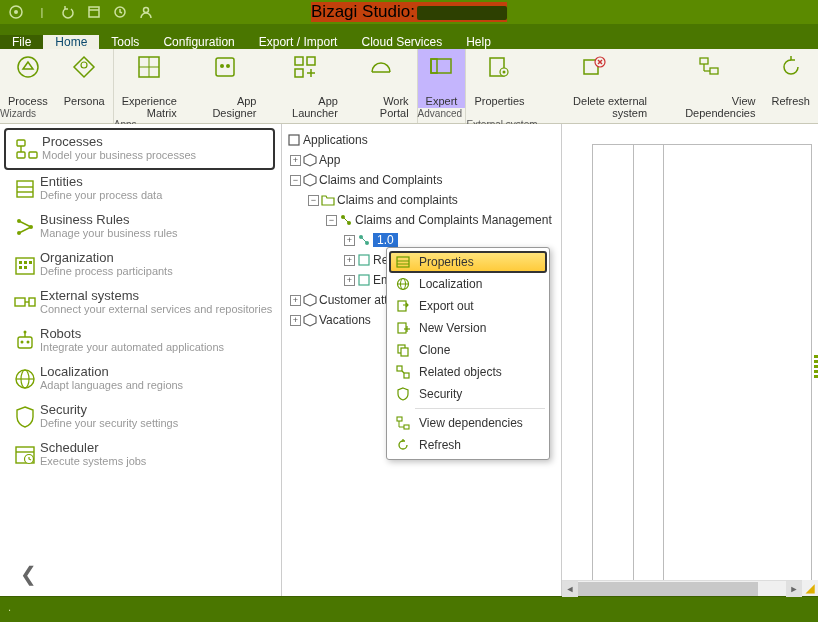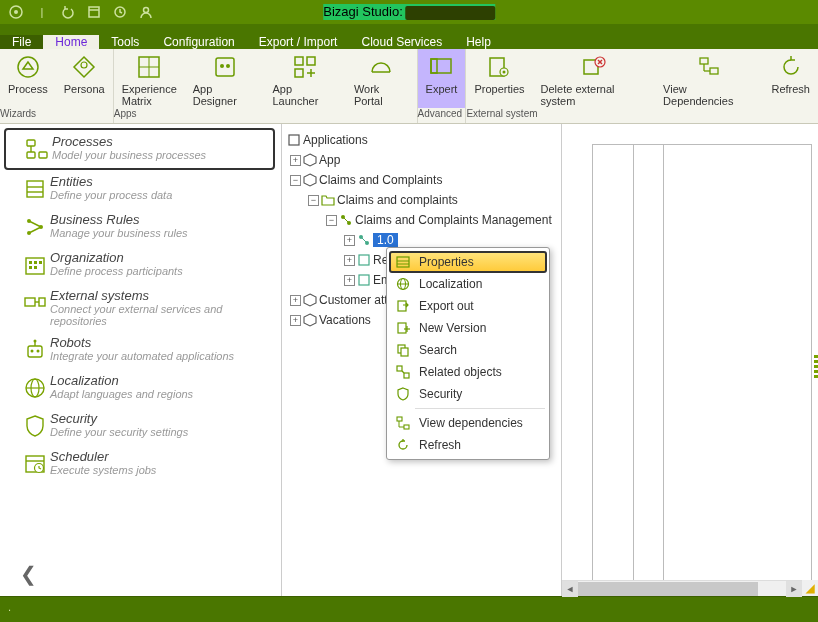--- a/index.html
+++ b/index.html
@@ -2,45 +2,45 @@
 <html><head>
 <meta charset="utf-8">
 <style>
   * { margin: 0; padding: 0; box-sizing: border-box; font-family: 'Segoe UI', Arial, sans-serif; }
   body { width: 818px; height: 622px; background: #fff; overflow: hidden; font-size: 13px; color: #333; }
 
   
   .titlebar { height: 24px; background: #5b8a00; display:flex; align-items:center; padding: 0 4px; }
   .titlebar .winicons { display:flex; gap:10px; align-items:center; margin-left:4px; }
   .titlebar .winicons span { width:16px; height:16px; display:flex; align-items:center; justify-content:center; color:#fff; font-size:11px; }
-  .titlebar .apptitle { position:absolute; left:50%; transform:translateX(-50%); color:#000; font-size:13px; background:#22c55e; }
+  .titlebar .apptitle { position:absolute; left:50%; transform:translateX(-50%); color:#000; font-size:17px; background:#c2410c; }
   .titlebar .apptitle .blackout { display:inline-block; width:90px; height:14px; background:#2d4001; vertical-align:middle; margin-left:2px; border-radius:2px;}
 
   
   .menubar { height:25px; background:#4a7600; display:flex; align-items:flex-end; }
   .menubar .tab { padding:0 12px; display:flex; align-items:center; color:#fff; font-size:12px; cursor:pointer; }
-  .menubar .tab.active { background:#f1f1e6; color:#6d28d9; }
+  .menubar .tab.active { background:#f1f1e6; color:#0c4a6e; }
   .menubar .tab.file { background:#3c5f00; }
 
   
   .ribbon { height:75px; background:#f4f4ec; border-bottom:1px solid #c9c9b8; display:flex; position:relative; }
   .ribbon-group { display:flex; flex-direction:column; border-right:1px solid #d8d8cc; }
   .ribbon-group .items { display:flex; flex:1; }
   .ribbon-group .label { height:15px; font-size:10px; color:#555; text-align:left; }
   .ritem { display:flex; flex-direction:column; align-items:center; justify-content:flex-start; padding:4px 8px 0; cursor:pointer; }
   .ritem .ricon { width:28px; height:28px; display:flex; align-items:center; justify-content:center; color:#4a7600; }
-  .ritem .rtext { font-size:11px; color:#333; text-align:left; line-height:12px; margin-top:2px; }
+  .ritem .rtext { font-size:11px; color:#333; text-align:right; line-height:12px; margin-top:14px; }
   .ritem.active { background:#c4b5fd; }
 
   
   .main { display:flex; height:472px; }
 
   
   .sidebar { width:282px; background:#fff; border-right:1px solid #ccc; padding:4px 0 0 4px; position:relative;}
-  .navitem { display:flex; padding:4px 16px; cursor:pointer; align-items:flex-start;font-style:italic; }
+  .navitem { display:flex; padding:4px 6px; cursor:pointer; align-items:flex-start; }
   .navitem.selected { border:2px solid #333; border-radius:4px; margin-right:6px; }
   .navitem .nicon { width:30px; height:30px; display:flex; align-items:center; justify-content:center; color:#7aa300; flex-shrink:0; }
   .navitem .ntext .ntitle { font-size:13px; color:#444; }
   .navitem .ntext .ndesc { font-size:11px; color:#999; }
   .backarrow { position:absolute; bottom:10px; left:20px; font-size:20px; color:#666; cursor:pointer; }
 
   
   .treepanel { width:280px; background:#fff; border-right:1px solid #ccc; padding:6px 4px; overflow:visible; position:relative;}
   .tnode { display:flex; align-items:center; padding:2px 0; font-size:12px; color:#333; gap:1px; cursor:pointer; }
   .texp { width:11px; height:11px; border:1px solid #888; font-size:9px; line-height:9px; text-align:center; color:#555; flex-shrink:0; cursor:pointer; }
@@ -556,21 +556,21 @@
       </span>
     <span>New Version</span>
   </div>
   <div class="cmitem">
     <span class="cmicon">
         <svg width="14" height="14">
           <rect x="2" y="2" width="7" height="8" fill="none" stroke="#6b9b00" stroke-width="1.2"></rect>
           <rect x="5" y="5" width="7" height="8" fill="#fff" stroke="#6b9b00" stroke-width="1.2"></rect>
         </svg>
       </span>
-    <span>Search</span>
+    <span>Clone</span>
   </div>
   <div class="cmitem">
     <span class="cmicon">
         <svg width="14" height="14">
           <rect x="1" y="1" width="5" height="5" fill="none" stroke="#6b9b00" stroke-width="1.2"></rect>
           <rect x="8" y="8" width="5" height="5" fill="none" stroke="#6b9b00" stroke-width="1.2"></rect>
           <line x1="6" y1="6" x2="8" y2="8" stroke="#6b9b00" stroke-width="1.2"></line>
         </svg>
       </span>
     <span>Related objects</span>

